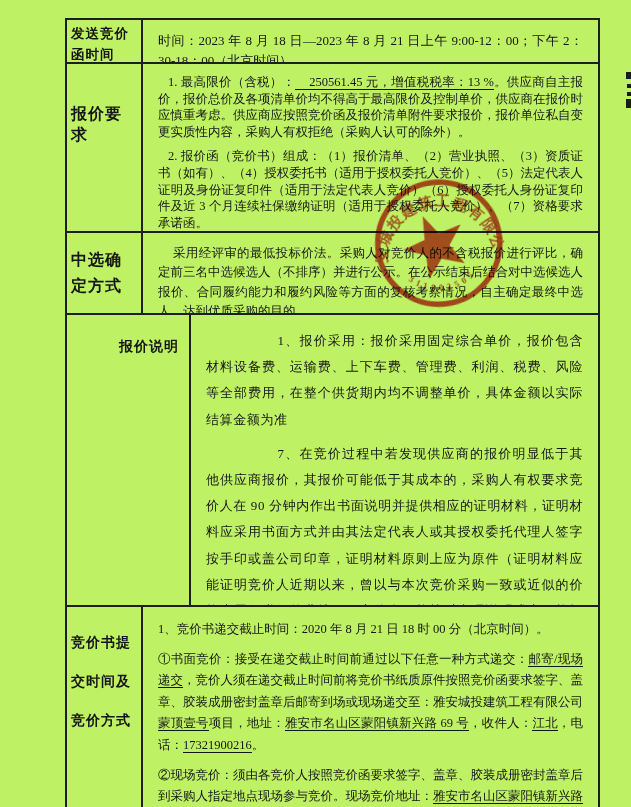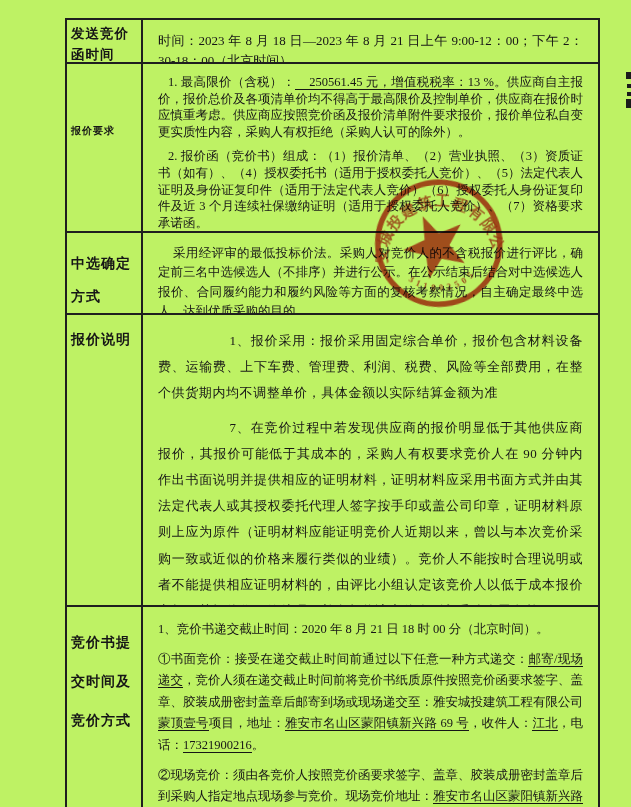--- a/index.html
+++ b/index.html
@@ -21,29 +21,29 @@
     letter-spacing:1px;
   }
   .ccell{flex:1;padding:2px 7px;box-sizing:border-box;overflow:hidden;}
   .p{margin:8px;text-align:justify;font-weight:400;}
   
   .r1{height:42px;}
   .h1{line-height:21px;padding-top:3px;}
   .c1{font-size:13px;line-height:20px;padding-top:3px;}
   
   .r2{height:167px;}
-  .h2{padding-top:60px;font-size:10px;}
+  .h2{padding-top:40px;font-size:16px;}
   .c2{font-size:12.5px;line-height:16.6px;padding-top:2px;}
   
   .r3{height:80px;}
-  .h3{padding-top:14px;line-height:33px;font-size:14px;}
+  .h3{padding-top:14px;line-height:26px;font-size:16px;}
   .c3{font-size:12.5px;line-height:19.4px;padding-top:3px;}
   
   .r4{height:290px;}
-  .h4{padding-top:16px;font-size:14px;}
+  .h4{padding-top:23px;font-size:14px;margin-left:48px;}
   .c4{font-size:13px;line-height:26.2px;letter-spacing:0.6px;padding-top:5px;}
   
   .r5{height:245px;}
   .h5{padding-top:16px;line-height:39px;font-size:14px;}
   .c5{font-size:12.5px;line-height:21.6px;padding-top:4px;}
   .ind05{text-indent:0.5em;}
   .ind08{text-indent:0.8em;}
   .ind12{text-indent:1.2em;}
   .ind55{text-indent:5.5em;}
   .u{border-bottom:1.6px solid #161616;}

